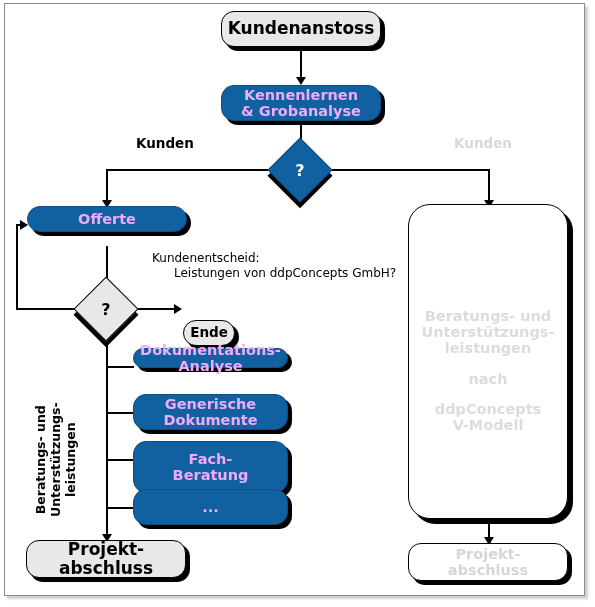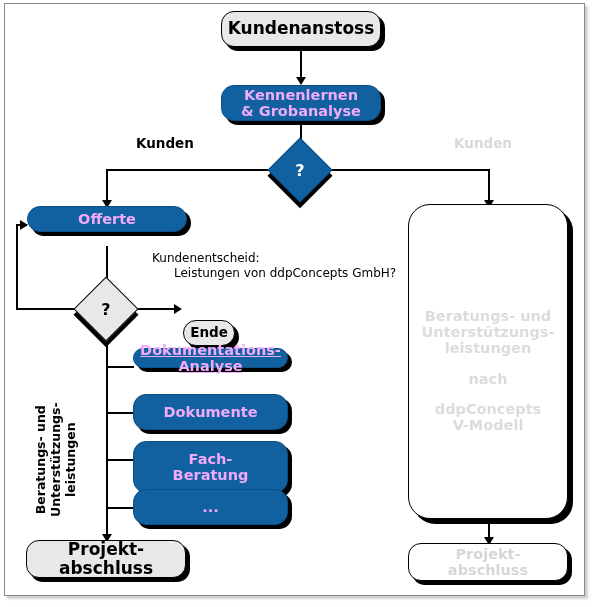--- a/index.html
+++ b/index.html
@@ -212,26 +212,27 @@
   <div class="arrow-r" style="left:20px;top:220px;"></div>
 
   <div class="ln lnv" style="left:106px;top:330px;height:208px;"></div>
   <div class="arrow" style="left:102px;top:534px;"></div>
 
   <div class="ln lnh" style="left:106px;top:366px;width:28px;"></div>
   <div class="ln lnh" style="left:106px;top:412px;width:28px;"></div>
   <div class="ln lnh" style="left:106px;top:459px;width:28px;"></div>
   <div class="ln lnh" style="left:106px;top:507px;width:28px;"></div>
 
-  <div class="node proc" style="left:133px;top:348px;width:155px;height:20px;flex-direction:column;text-decoration:underline;">
+  <div class="node proc" style="left:133px;top:348px;width:155px;height:20px;flex-direction:column;">
     <span class="lbl">Dokumentations-</span>
     <span class="lbl">Analyse</span>
   </div>
 
   <div class="node proc" style="left:133px;top:394px;width:155px;height:36px;flex-direction:column;">
+    <span class="lbl">Generische</span>
     <span class="lbl">Dokumente</span>
   </div>
 
   <div class="node proc" style="left:133px;top:441px;width:155px;height:52px;flex-direction:column;">
     <span class="lbl">Fach-</span>
     <span class="lbl">Beratung</span>
   </div>
 
   <div class="node proc" style="left:133px;top:489px;width:155px;height:36px;">
     <span class="lbl">...</span>

